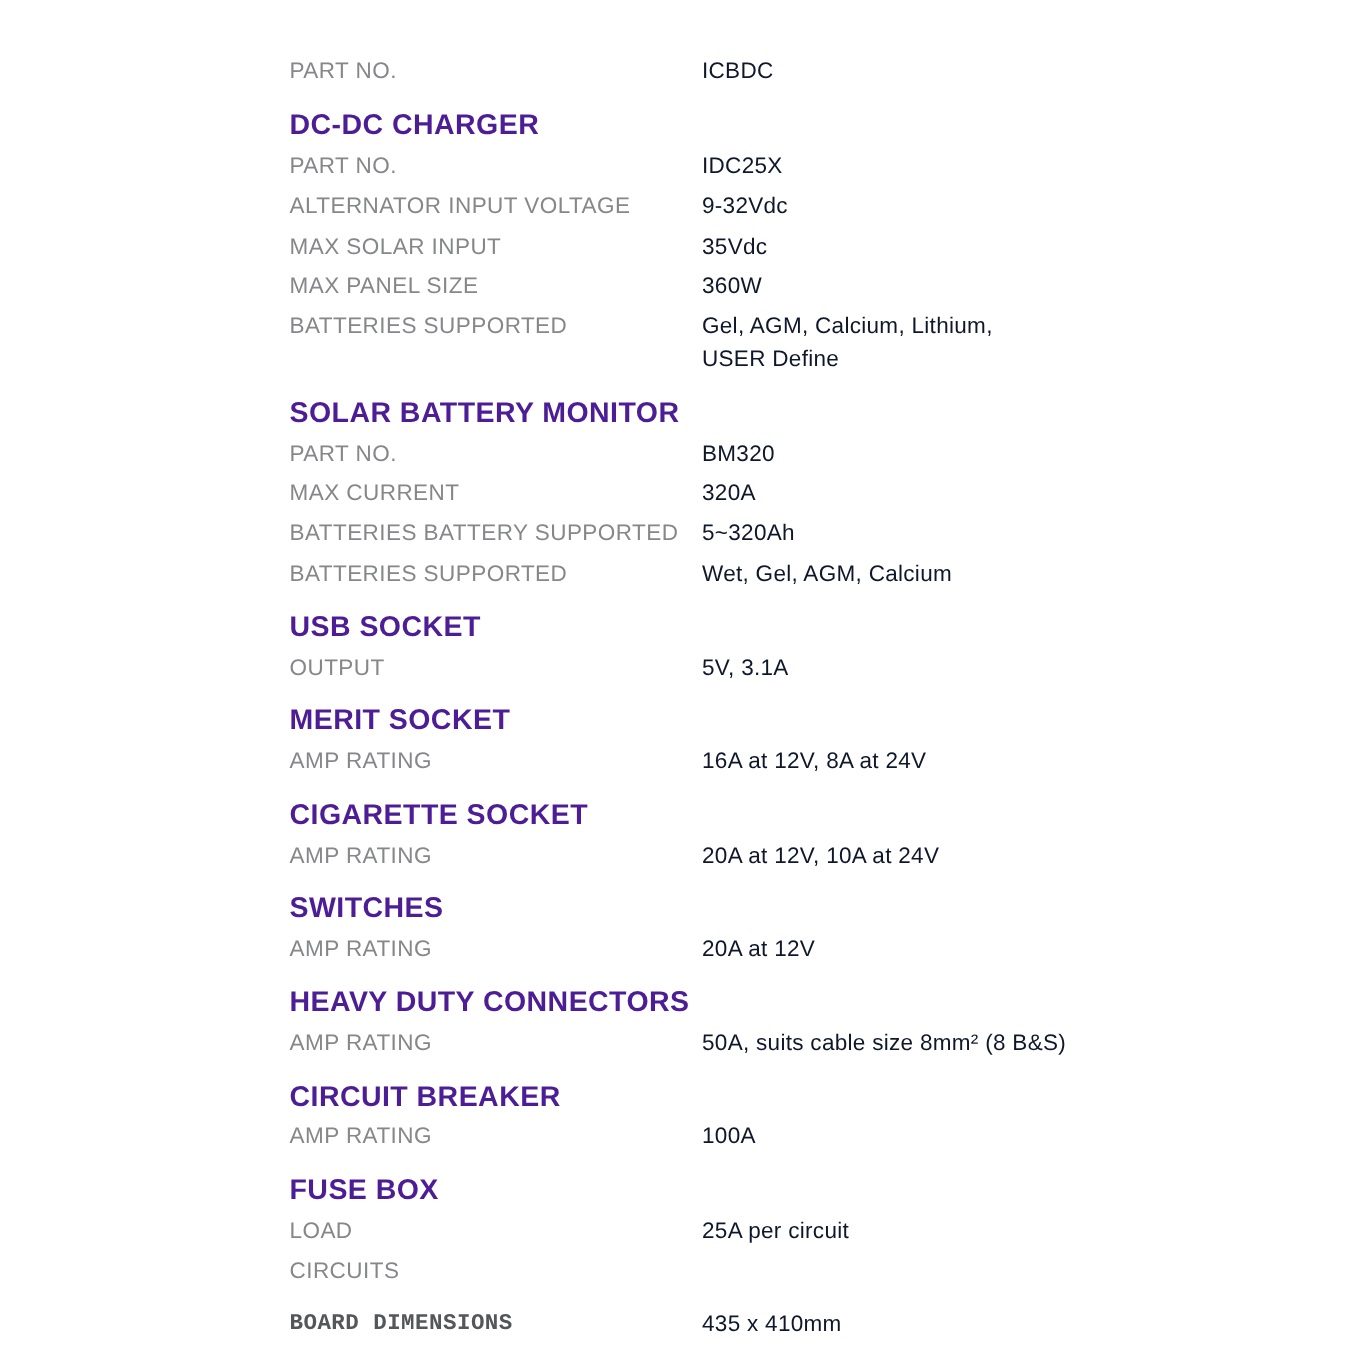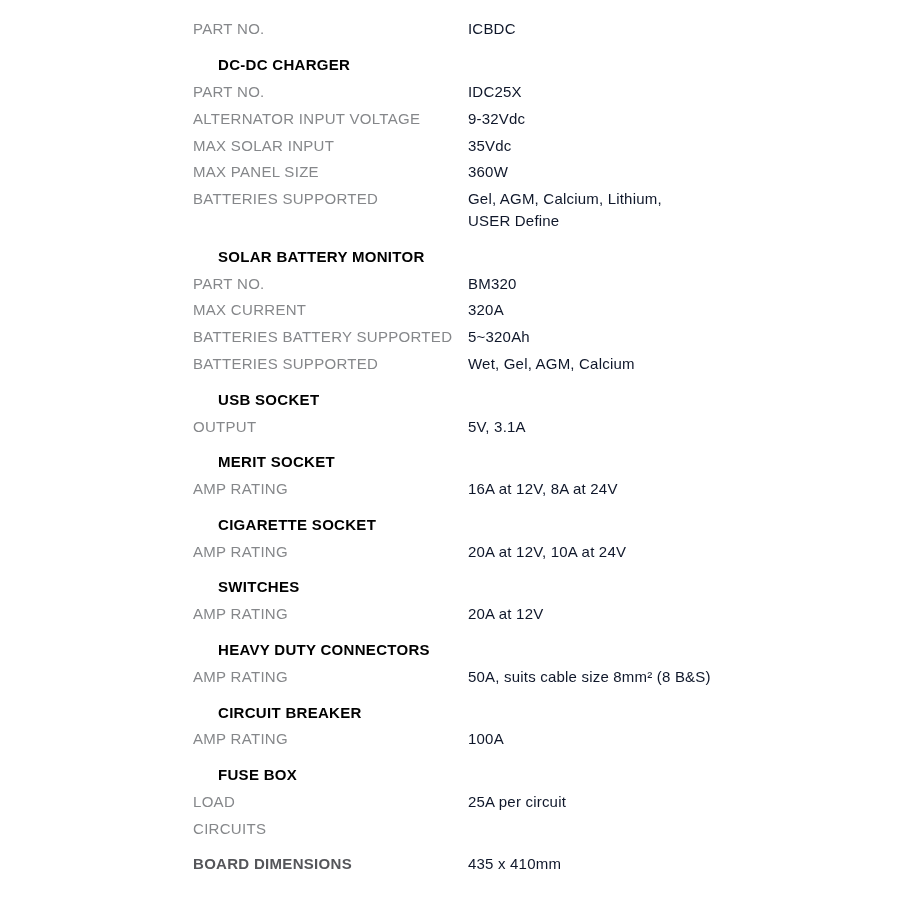--- a/index.html
+++ b/index.html
@@ -10,21 +10,21 @@
   body {
     width: 900px;
     height: 900px;
     position: relative;
     font-family: "Liberation Sans", sans-serif;
     overflow: hidden;
   }
   .spec-sheet {
     position: absolute;
     left: 193px;
-    top: 16px;
+    top: 35px;
     width: 560px;
   }
   .spec-row {
     display: flex;
     align-items: flex-start;
     line-height: 22px;
     padding: 2.4px 0;
   }
   .spec-label {
     flex: 0 0 275px;
@@ -36,31 +36,31 @@
     flex: 1 1 auto;
     font-size: 15px;
     letter-spacing: 0.2px;
     color: #0f172a;
     white-space: pre-line;
   }
   .spec-section {
     margin-top: 9px;
   }
   .section-title {
-    font-size: 15px;
+    font-size: 19px;
     font-weight: 700;
     letter-spacing: 0.3px;
-    color: #000000;
+    color: #4c1d95;
     line-height: 22px;
     padding: 2.4px 0;
-    margin-left: 25px;
   }
   .footer-row .spec-label {
     font-weight: 700;
     color: #55565a;
+    font-family: Liberation Mono, monospace;
   }
 </style>
 </head>
 <body>
 
 <main class="spec-sheet">
   <div id="leading-rows">
       <div class="spec-row">
         <div class="spec-label">PART NO.</div>
         <div class="spec-value">ICBDC</div>

